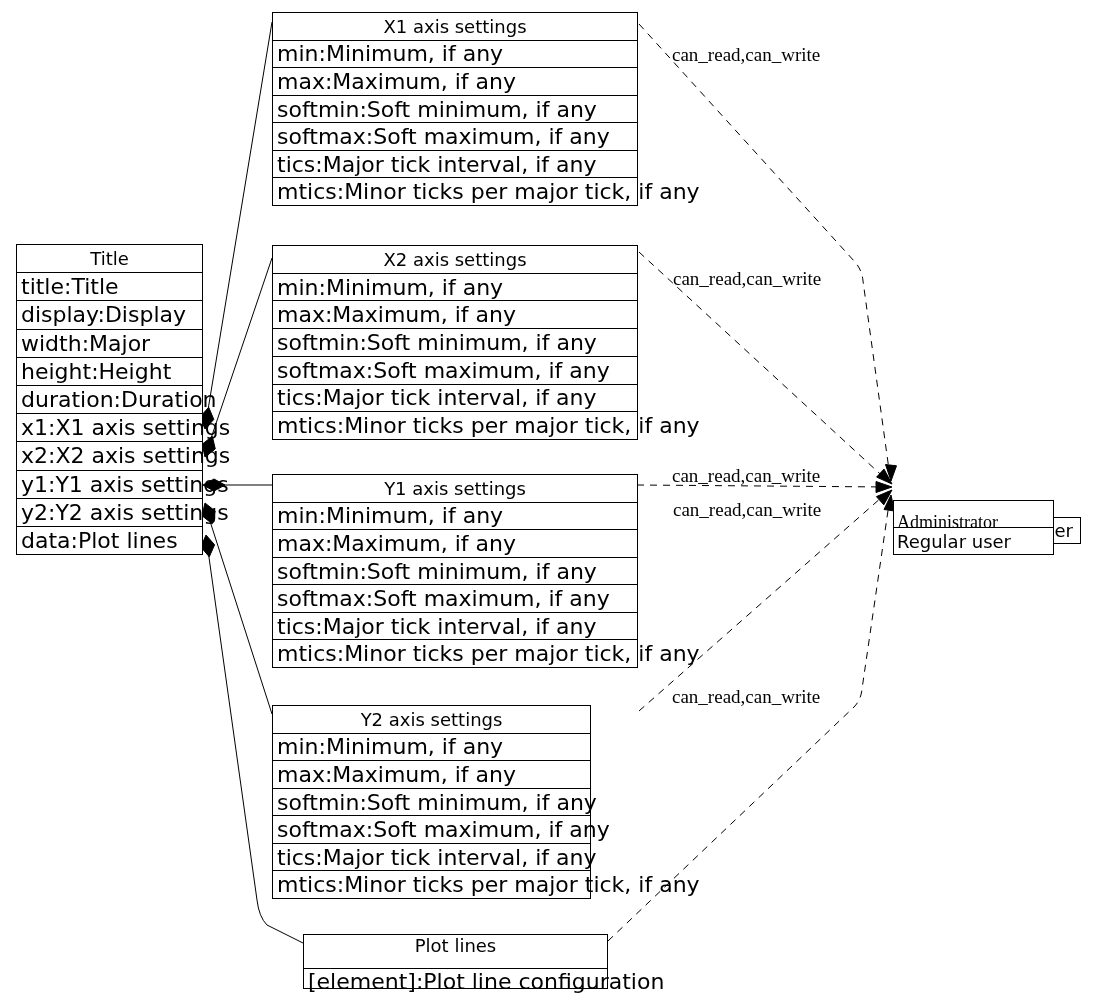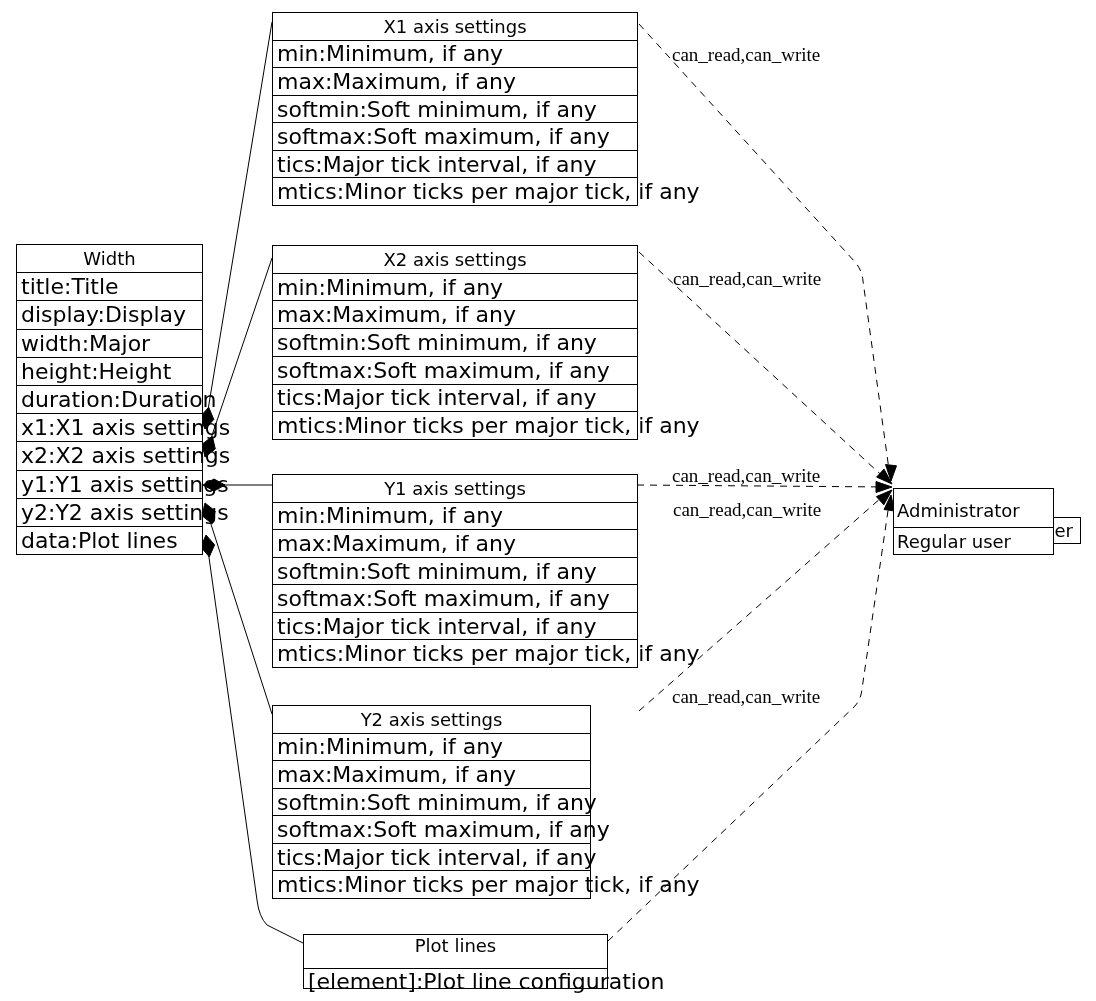--- a/index.html
+++ b/index.html
@@ -45,21 +45,21 @@
   <path class="dashed" d="M608,941 L854,707 Q861,700 862,689 L890,497"></path>
 
   <polygon points="891,481 885.5,464.5 896.5,465.8"></polygon>
   <polygon points="892,484 876.6,477.1 884,469.1"></polygon>
   <polygon points="892,487 876,481.5 876,492.5"></polygon>
   <polygon points="892,490 883.8,504.8 876.4,496.6"></polygon>
   <polygon points="891,495 894.5,511 884,509.5"></polygon>
 </svg>
 
 <div class="node" style="left:16px;top:244px;width:187px;height:311px;">
-  <div class="hdr">Width</div>
+  <div class="hdr">Title</div>
   <div class="row">title:Title</div>
   <div class="row">display:Display</div>
   <div class="row">width:Major</div>
   <div class="row">height:Height</div>
   <div class="row">duration:Duration</div>
   <div class="row">x1:X1 axis settings</div>
   <div class="row">x2:X2 axis settings</div>
   <div class="row">y1:Y1 axis settings</div>
   <div class="row">y2:Y2 axis settings</div>
   <div class="row">data:Plot lines</div>
@@ -106,21 +106,21 @@
 </div>
 
 <div class="node" style="left:303px;top:934px;width:305px;height:55px;gap:12px;">
   <div class="hdr">Plot lines</div>
   <div class="row">[element]:Plot line configuration</div>
 </div>
 
 <div class="node" style="left:893px;top:474px;width:188px;height:27px;margin-top:43px;">
   <div class="cell">Administrative user</div>
 </div>
-<div class="node" style="left:893px;top:488px;width:161px;height:44px;">
+<div class="node" style="left:893px;top:500px;width:161px;height:44px;font-family:Liberation Serif, serif;">
   <div class="cell">Administrator</div>
 </div>
 <div class="node" style="left:893px;top:527px;width:161px;height:28px;">
   <div class="cell">Regular user</div>
 </div>
 
 <div class="edge-label" style="left:672px;top:44px;">can_read,can_write</div>
 <div class="edge-label" style="left:673px;top:268px;">can_read,can_write</div>
 <div class="edge-label" style="left:672px;top:465px;">can_read,can_write</div>
 <div class="edge-label" style="left:673px;top:499px;">can_read,can_write</div>

